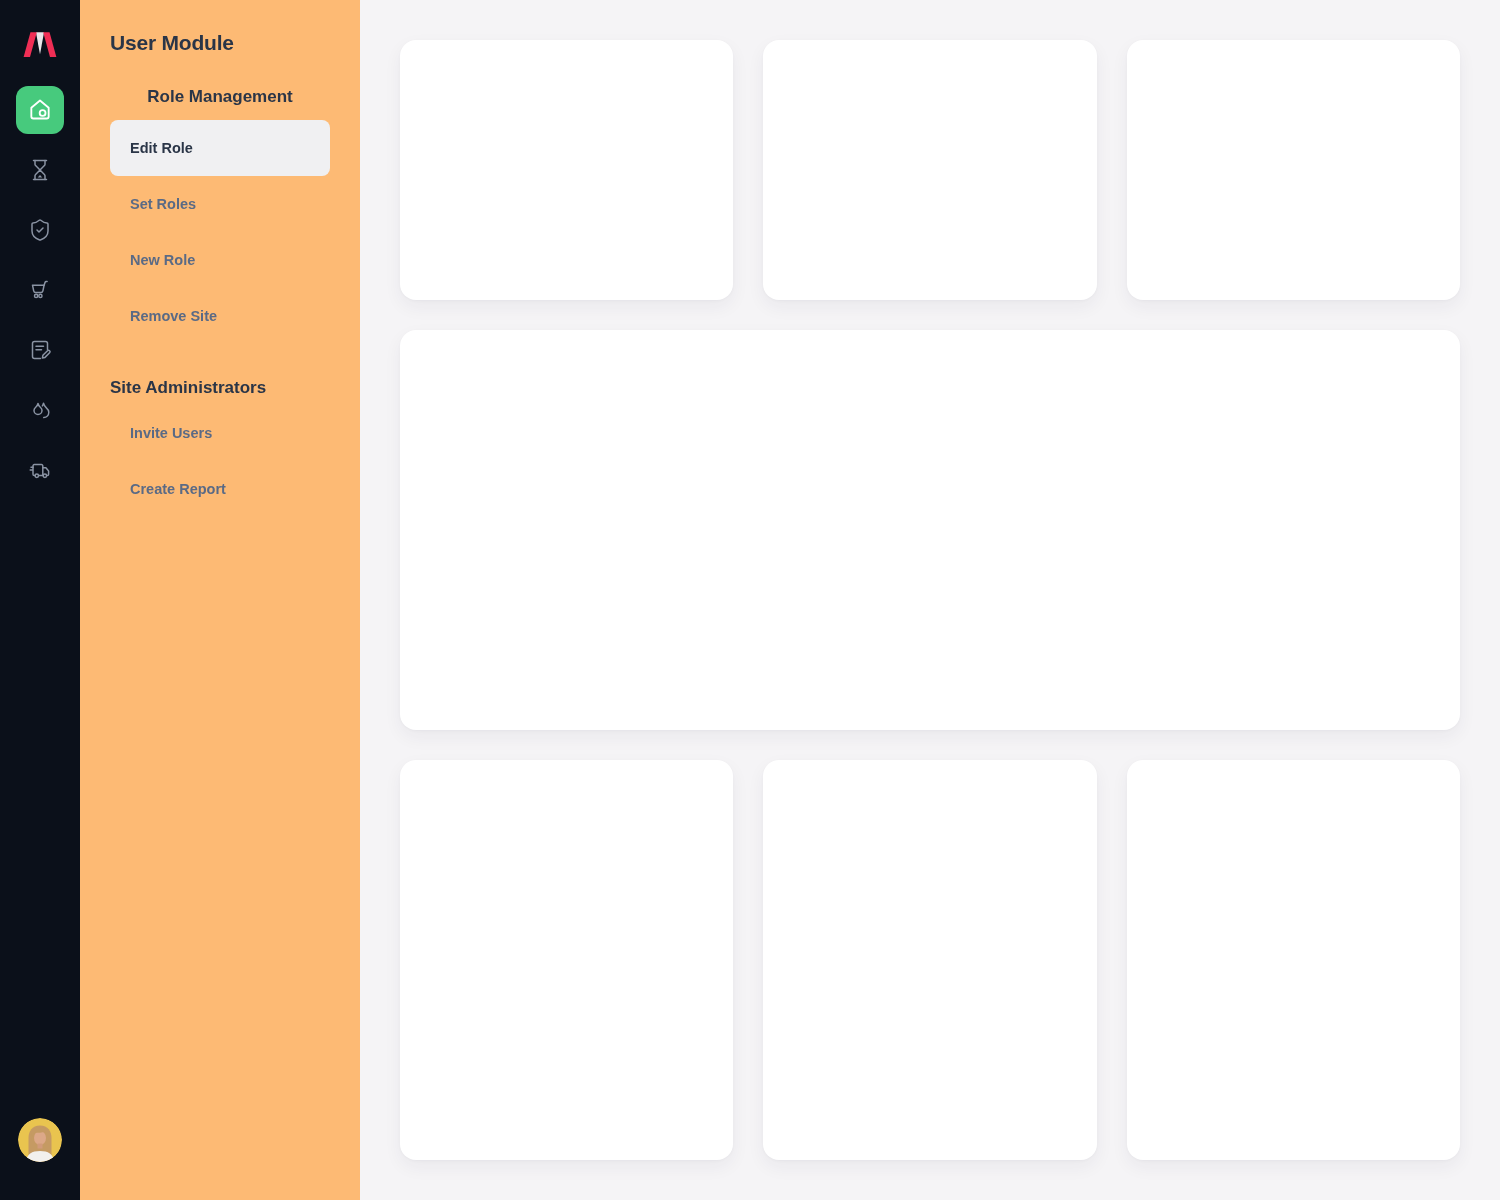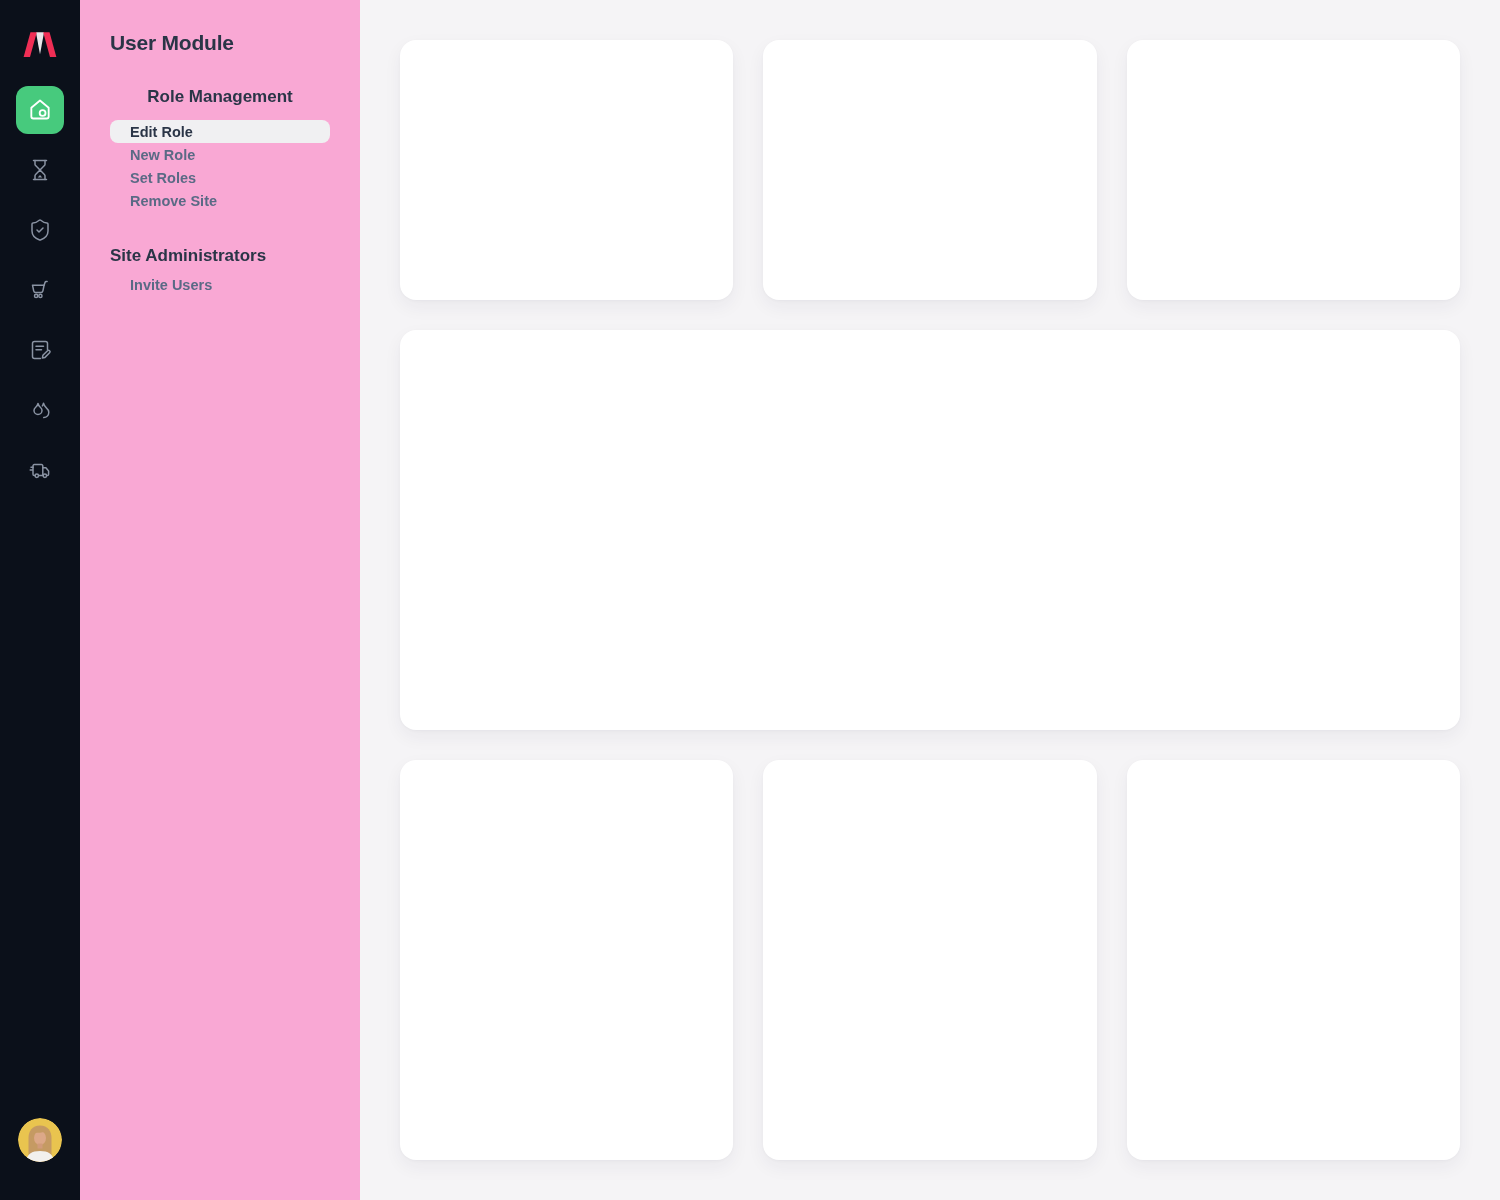--- a/index.html
+++ b/index.html
@@ -53,21 +53,21 @@
     overflow: hidden;
     cursor: pointer;
     flex-shrink: 0;
   }
 
   
   .sidebar {
     width: 280px;
     min-width: 280px;
     height: 1200px;
-    background: #f9a8d4;
+    background: #fdba74;
     padding: 30px 30px 0 30px;
   }
   .sidebar-title {
     font-size: 21px;
     font-weight: 700;
     color: #2A3547;
     letter-spacing: -0.2px;
     line-height: 26px;
   }
   .section-title {
@@ -75,21 +75,21 @@
     font-weight: 700;
     color: #2A3547;
     line-height: 22px;
   }
   .section-title.first { margin-top: 30px; text-align: center; }
   .section-title.second { margin-top: 33px; }
   .menu { list-style: none; }
   .menu.first { margin-top: 12px; }
   .menu.second { margin-top: 6px; }
   .menu-item {
-    height: 23px;
+    height: 56px;
     display: flex;
     align-items: center;
     padding-left: 20px;
     border-radius: 8px;
     font-size: 14.5px;
     font-weight: 600;
     color: #5A6A85;
     cursor: pointer;
   }
   .menu-item.active {
@@ -212,28 +212,29 @@
     </svg>
   </div>
 </nav>
 
 <aside class="sidebar">
   <h1 class="sidebar-title">User Module</h1>
 
   <h2 class="section-title first">Role Management</h2>
   <ul class="menu first">
     <li class="menu-item active">Edit Role</li>
+    <li class="menu-item">Set Roles</li>
     <li class="menu-item">New Role</li>
-    <li class="menu-item">Set Roles</li>
     <li class="menu-item">Remove Site</li>
   </ul>
 
   <h2 class="section-title second">Site Administrators</h2>
   <ul class="menu second">
     <li class="menu-item">Invite Users</li>
+    <li class="menu-item">Create Report</li>
   </ul>
 </aside>
 
 <main class="main">
   <div class="card"></div>
   <div class="card"></div>
   <div class="card"></div>
   <div class="card wide"></div>
   <div class="card"></div>
   <div class="card"></div>

